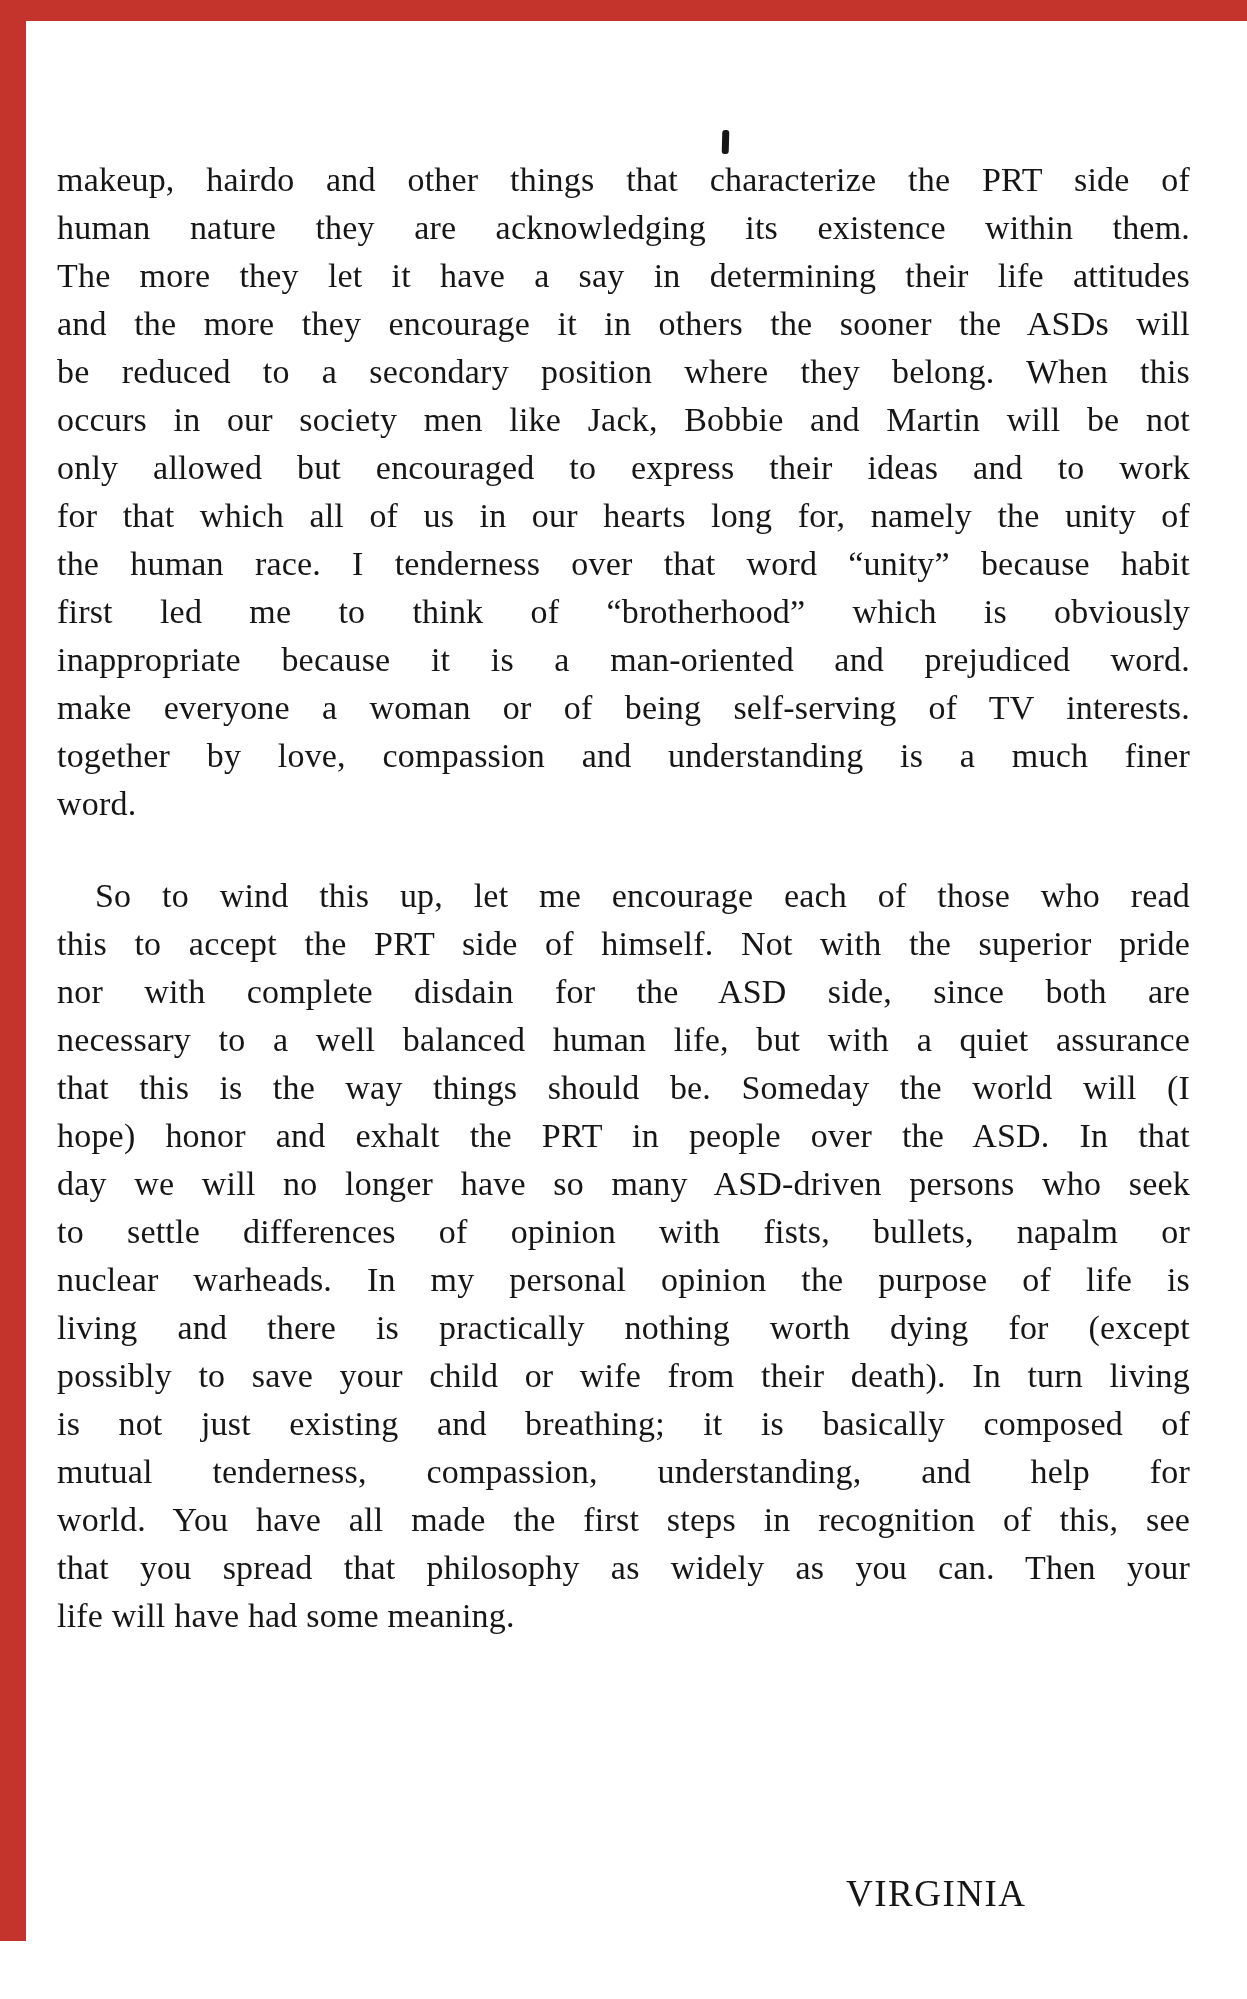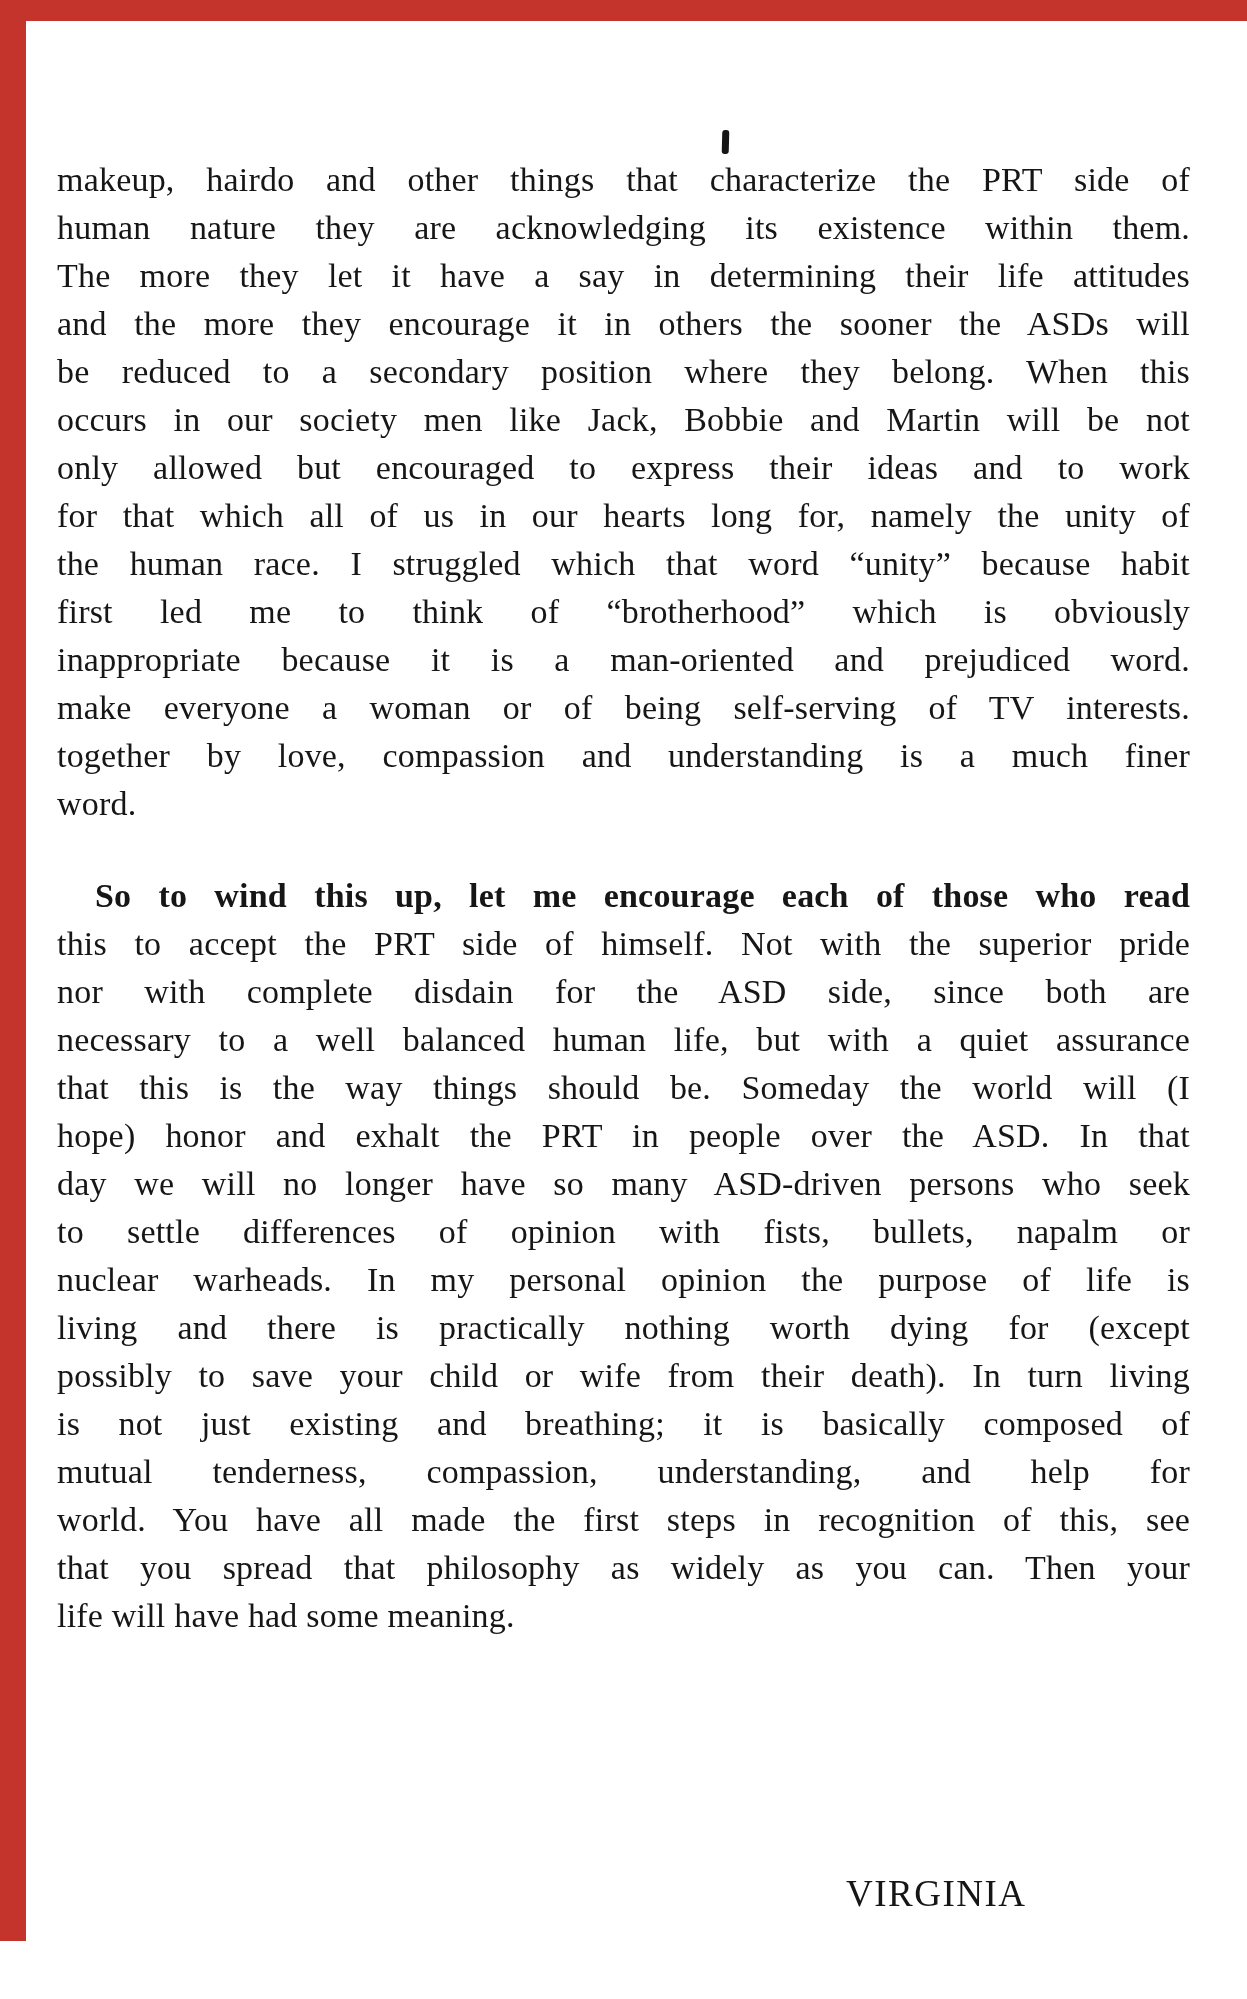--- a/index.html
+++ b/index.html
@@ -37,21 +37,21 @@
     line-height: 48px;
     letter-spacing: 0.2px;
   }
   .paragraph + .paragraph { margin-top: 44px; }
   .line {
     text-align: justify;
     text-align-last: justify;
     white-space: normal;
   }
   .line.para-end { text-align-last: left; }
-  .line.indented { padding-left: 38px; font-weight: bold; }
+  .line.indented { padding-left: 38px; }
   
   .stray-mark {
     position: absolute;
     left: 722px;
     top: 130px;
     width: 7px;
     height: 24px;
     border-radius: 3px;
     transform: rotate(1.5deg);
   }
@@ -81,21 +81,21 @@
   <div class="text-block">
       <div class="paragraph">
         <div class="line">makeup, hairdo and other things that characterize the PRT side of</div>
         <div class="line">human nature they are acknowledging its existence within them.</div>
         <div class="line">The more they let it have a say in determining their life attitudes</div>
         <div class="line">and the more they encourage it in others the sooner the ASDs will</div>
         <div class="line">be reduced to a secondary position where they belong. When this</div>
         <div class="line">occurs in our society men like Jack, Bobbie and Martin will be not</div>
         <div class="line">only allowed but encouraged to express their ideas and to work</div>
         <div class="line">for that which all of us in our hearts long for, namely the unity of</div>
-        <div class="line">the human race. I struggled which that word “unity” because habit</div>
+        <div class="line">the human race. I tenderness over that word “unity” because habit</div>
         <div class="line">first led me to think of “brotherhood” which is obviously</div>
         <div class="line">inappropriate because it is a man-oriented and prejudiced word.</div>
         <div class="line">make everyone a woman or of being self-serving of TV interests.</div>
         <div class="line">together by love, compassion and understanding is a much finer</div>
         <div class="line para-end">word.</div>
       </div>
       <div class="paragraph">
         <div class="line indented">So to wind this up, let me encourage each of those who read</div>
         <div class="line">this to accept the PRT side of himself. Not with the superior pride</div>
         <div class="line">nor with complete disdain for the ASD side, since both are</div>

